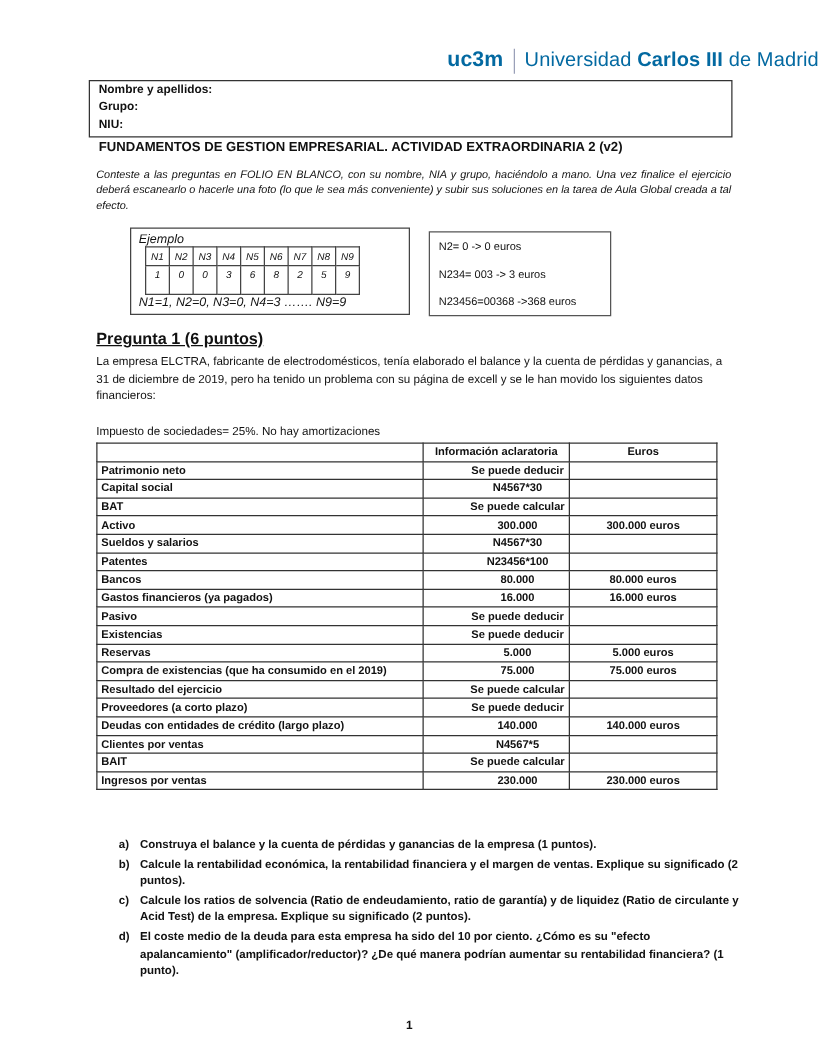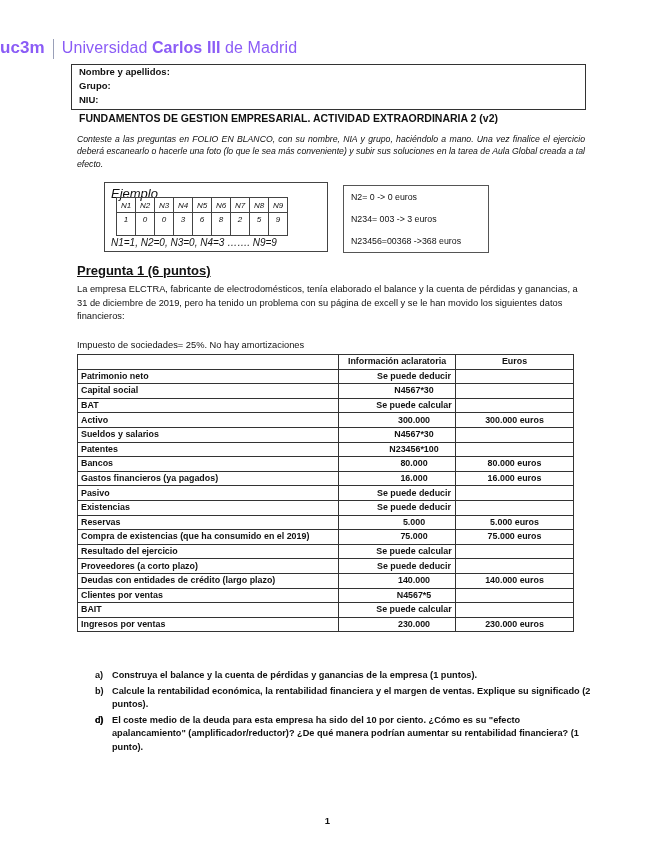--- a/index.html
+++ b/index.html
@@ -1,38 +1,38 @@
 <!DOCTYPE html>
 <html><head>
 <meta charset="utf-8">
 <style>
   html, body { margin: 0; padding: 0; background: #ffffff; }
   body { width: 655px; height: 848px; position: relative; overflow: hidden;
          font-family: "Liberation Sans", "DejaVu Sans", sans-serif; color: #111; }
   .abs { position: absolute; }
 
   
-  .logo { top: 38px; left: 0; width: 655px; text-align: left; color: #8b5cf6;
+  .logo { top: 38px; left: 0; width: 655px; text-align: right; color: #0369a1;
           font-size: 16px; letter-spacing: 0.1px; white-space: nowrap; }
   .logo .uc3m { font-weight: bold; font-size: 17px; }
   .logo .sep { display: inline-block; width: 1px; height: 20px; background: #9aa0b8;
                vertical-align: middle; margin: 0 8px 0 8px; }
   .logo .bold { font-weight: bold; }
 
   
   .namebox { top: 64px; left: 71px; width: 513px; height: 44px; border: 1.2px solid #333; }
   .namebox .line { font-size: 9.5px; font-weight: bold; height: 14px; line-height: 14px; padding-left: 7px; }
 
   .title { top: 112px; left: 0; width: 521px; text-align: center; font-size: 10.5px; font-weight: bold; margin-left: 28px; }
 
   .intro { top: 133px; left: 77px; width: 508px; font-size: 8.7px; font-style: italic; line-height: 12.3px; text-align: justify; }
 
   
   .exbox { top: 182px; left: 104px; width: 222px; height: 68px; border: 1.2px solid #444; }
-  .exlabel { position: absolute; top: 3px; left: 6px; font-size: 13px; font-style: italic; }
+  .exlabel { position: absolute; top: 3px; left: 6px; font-size: 10px; font-style: italic; }
   .extable { position: absolute; top: 14px; left: 11px; border-collapse: collapse; }
   .extable td { border: 1px solid #444; width: 18px; height: 14px; font-size: 8px; font-style: italic;
                 text-align: center; padding: 0; }
   .extable tr.vals td { height: 20px; vertical-align: top; padding-top: 2px; }
   .exnote { position: absolute; top: 54px; left: 6px; font-size: 10px; font-style: italic; white-space: nowrap; }
 
   .codebox { top: 185px; left: 343px; width: 144px; height: 66px; border: 1.2px solid #555; }
   .codebox .c { font-size: 8.8px; height: 22px; line-height: 22px; padding-left: 7px; white-space: nowrap; }
 
   .q-heading { top: 263px; left: 77px; font-size: 13px; font-weight: bold; text-decoration: underline; }
@@ -210,17 +210,17 @@
         <td class="concept">Ingresos por ventas</td>
         <td class="info">230.000</td>
         <td class="euros">230.000 euros</td>
       </tr>
 </tbody>
   </table>
 
 <div class="abs questions">
   <div class="item"><span class="letter">a)</span><span>Construya el balance y la cuenta de pérdidas y ganancias de la empresa (1 puntos).</span></div>
   <div class="item"><span class="letter">b)</span><span>Calcule la rentabilidad económica, la rentabilidad financiera y el margen de ventas. Explique su significado (2 puntos).</span></div>
-  <div class="item"><span class="letter">c)</span></div>
+  <div class="item"><span class="letter">c)</span><span>Calcule los ratios de solvencia (Ratio de endeudamiento, ratio de garantía) y de liquidez (Ratio de circulante y Acid Test) de la empresa. Explique su significado (2 puntos).</span></div>
   <div class="item"><span class="letter">d)</span><span>El coste medio de la deuda para esta empresa ha sido del 10 por ciento. ¿Cómo es su "efecto apalancamiento" (amplificador/reductor)? ¿De qué manera podrían aumentar su rentabilidad financiera? (1 punto).</span></div>
 </div>
 
 <div class="abs pagenum">1</div>
 
 </body></html>

